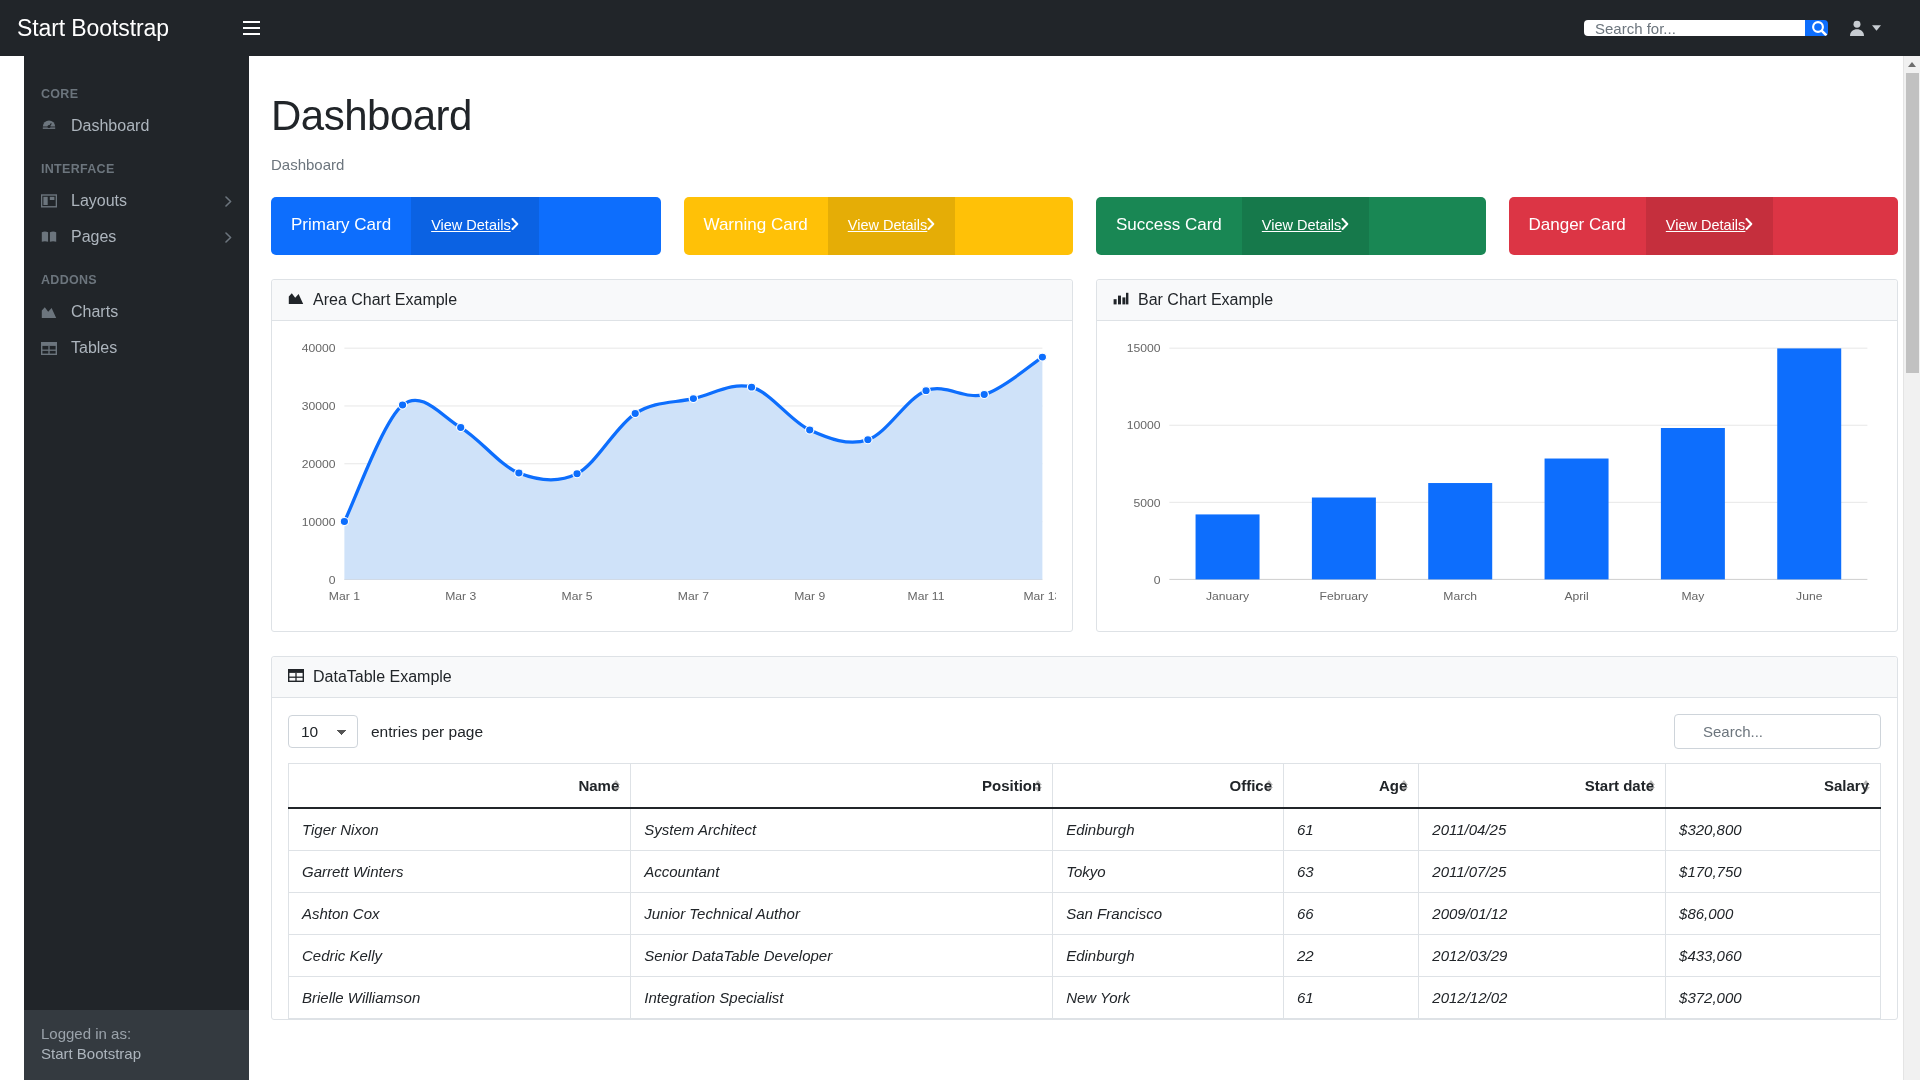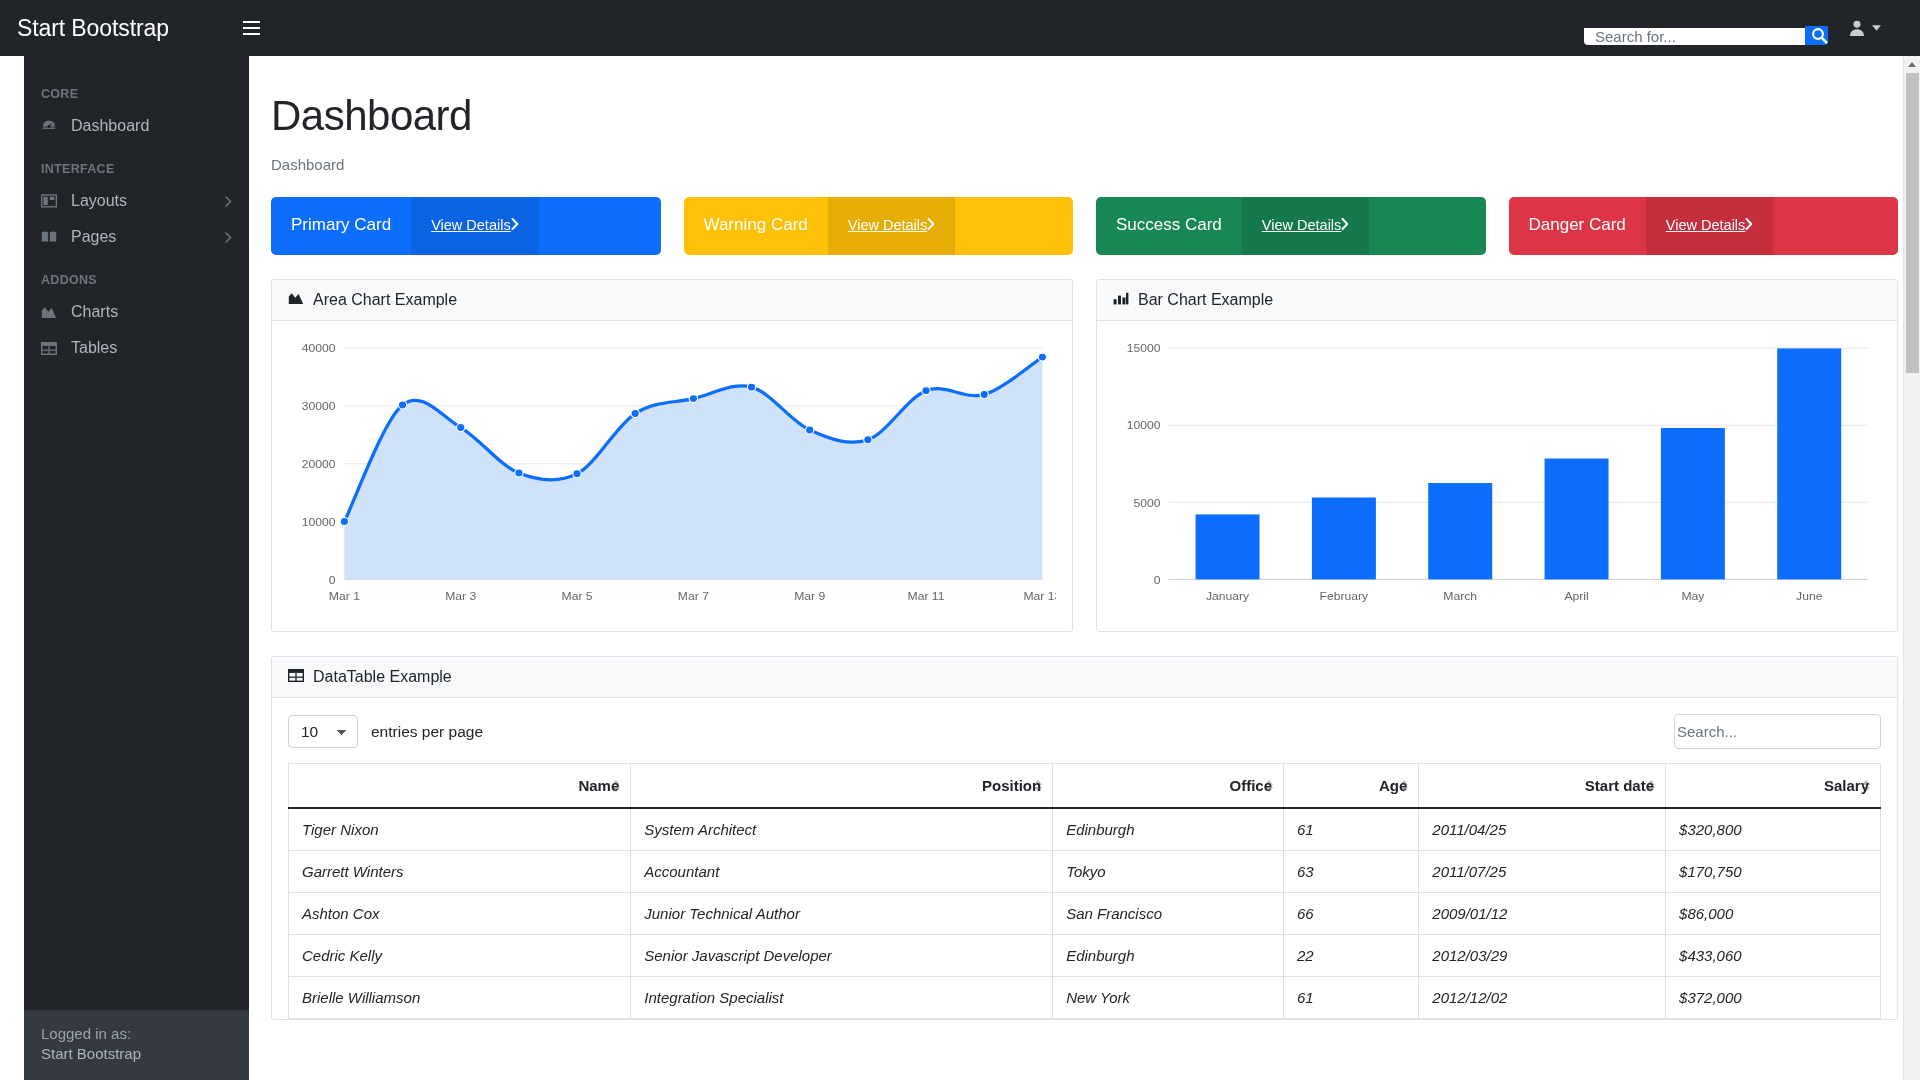--- a/index.html
+++ b/index.html
@@ -40,25 +40,24 @@
   }
   #sidebar-toggle svg { display: block; }
   #topbar-right {
     margin-left: auto;
     display: flex;
     align-items: center;
     padding-right: 22px;
   }
   #nav-search {
     display: flex;
-    height: 34px;
+    height: 16px;
     border-radius: 4px;
     overflow: hidden;
     width: 244px;
-    align-items: flex-end;
   }
   #nav-search input {
     flex: 1;
     border: none;
     outline: none;
     padding: 0 11px;
     font-size: 15px;
     font-family: "Liberation Sans", sans-serif;
     color: #212529;
     background: #fff;
@@ -258,21 +257,21 @@
       calc(100% - 16px) calc(50% + 1px),
       calc(100% - 11px) calc(50% + 1px);
     background-size: 5px 5px, 5px 5px;
     background-repeat: no-repeat;
     cursor: pointer;
   }
   #dt-search-wrap { margin-left: auto; }
   #dt-search {
     border: 1px solid #ced4da;
     border-radius: 4px;
-    padding: 8px 2px;
+    padding: 8px 28px;
     font-size: 15px;
     width: 207px;
     font-family: "Liberation Sans", sans-serif;
     outline: none;
     color: #212529;
   }
   #dt-search::placeholder { color: #6c757d; }
 
   table.dt {
     width: calc(100% - 32px);
@@ -697,21 +696,21 @@
               <tr>
                 <td>Ashton Cox</td>
                 <td>Junior Technical Author</td>
                 <td>San Francisco</td>
                 <td>66</td>
                 <td>2009/01/12</td>
                 <td>$86,000</td>
               </tr>
               <tr>
                 <td>Cedric Kelly</td>
-                <td>Senior Javascript Developer</td>
+                <td>Senior DataTable Developer</td>
                 <td>Edinburgh</td>
                 <td>22</td>
                 <td>2012/03/29</td>
                 <td>$433,060</td>
               </tr>
               <tr>
                 <td>Brielle Williamson</td>
                 <td>Integration Specialist</td>
                 <td>New York</td>
                 <td>61</td>

